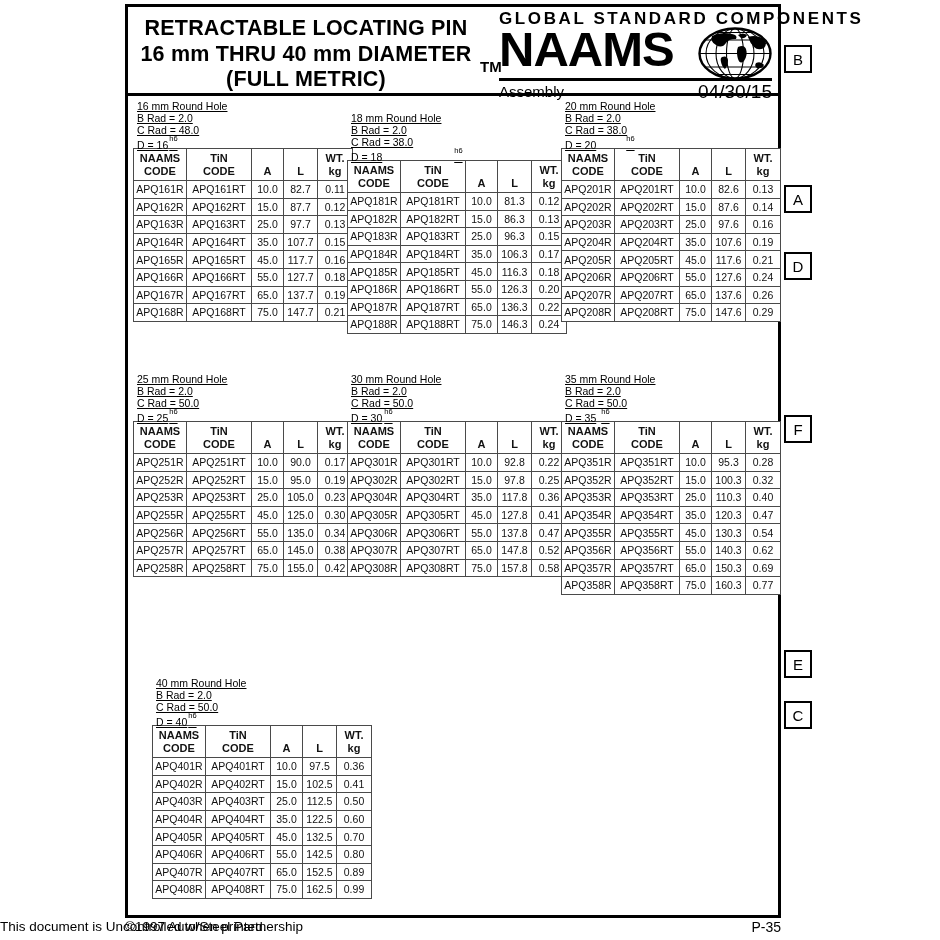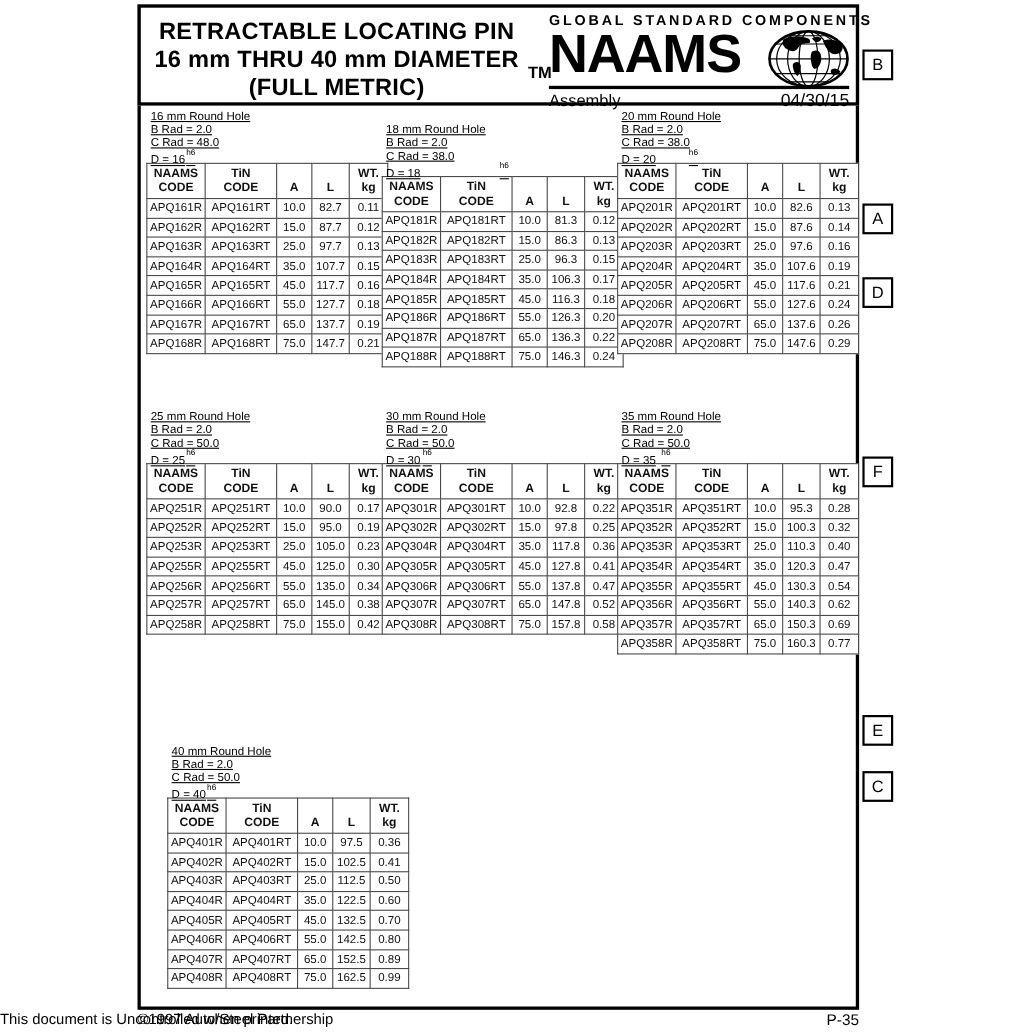--- a/index.html
+++ b/index.html
@@ -10,27 +10,27 @@
   .outer{position:absolute;left:125px;top:4px;width:656px;height:914px;
          border:3px solid #000;box-sizing:border-box;}
   .header-box{position:absolute;left:125px;top:4px;width:656px;height:92px;
          border:3px solid #000;box-sizing:border-box;background:#fff;}
 
   .title{position:absolute;left:6px;top:9px;width:344px;text-align:center;
          font-weight:bold;font-size:21.5px;line-height:25.5px;letter-spacing:0.2px;}
   .tm{position:absolute;left:352px;top:51px;font-size:15px;font-weight:bold;}
 
   .logo{position:absolute;left:371px;top:5px;width:273px;}
-  .gsc{font-size:13px;font-weight:bold;letter-spacing:2.6px;white-space:nowrap;line-height:14px;}
+  .gsc{font-size:17px;font-weight:bold;letter-spacing:2.6px;white-space:nowrap;line-height:14px;}
   .brandrow{position:relative;height:49px;margin-top:1px;}
   .brand{position:absolute;left:0;top:-4px;font-size:49px;font-weight:bold;letter-spacing:-1px;line-height:52px;}
   .globe{position:absolute;right:0;top:0;}
   .rule{border-top:3px solid #000;margin-top:2px;}
   .subrow{display:flex;justify-content:space-between;margin-top:3px;font-size:15px;line-height:16px;}
-  .subrow .date{font-size:16px;}
+  .subrow .date{font-size:19px;}
 
   
   .mletter{position:absolute;left:784px;width:28px;height:28px;border:2px solid #000;
            box-sizing:border-box;background:#fff;display:flex;align-items:center;
            justify-content:center;font-size:15px;}
   .ml0{top:45px}.ml1{top:185px}.ml2{top:252px}.ml3{top:415px}.ml4{top:650px}.ml5{top:701px}
 
   
   .table-block{position:absolute;font-size:10.5px;}
   .tb0{left:133px;top:100px}.tb1{left:347px;top:112px}.tb2{left:561px;top:100px}

